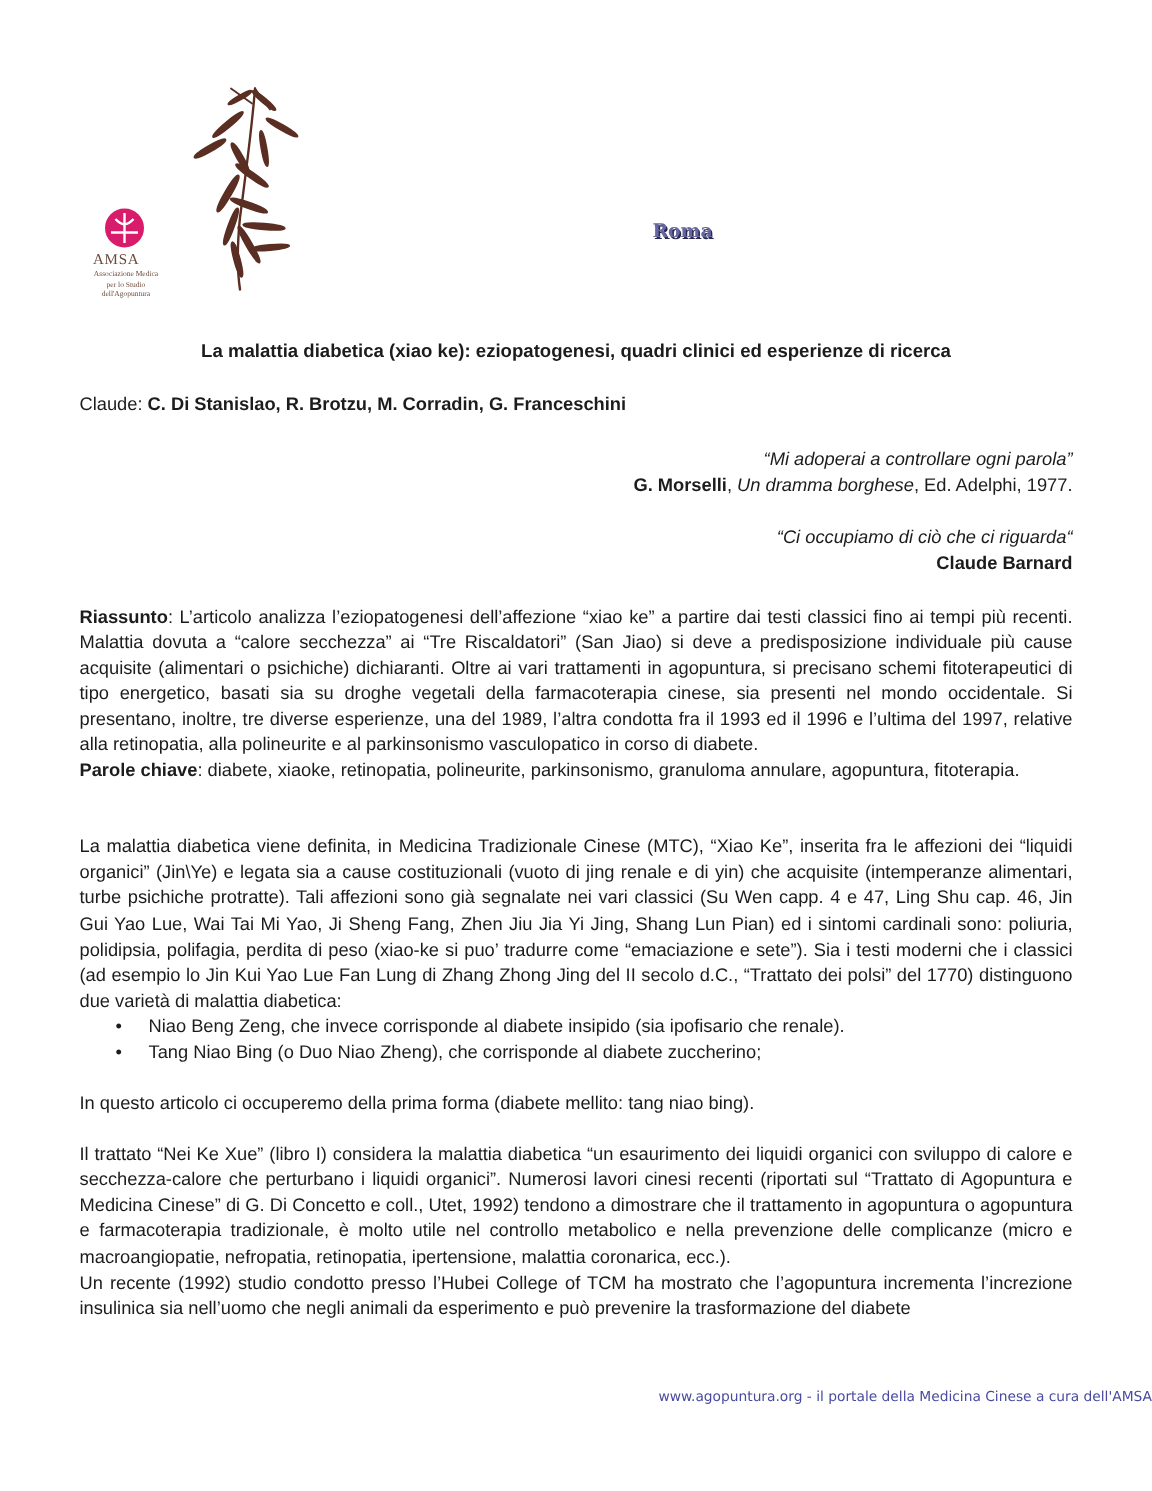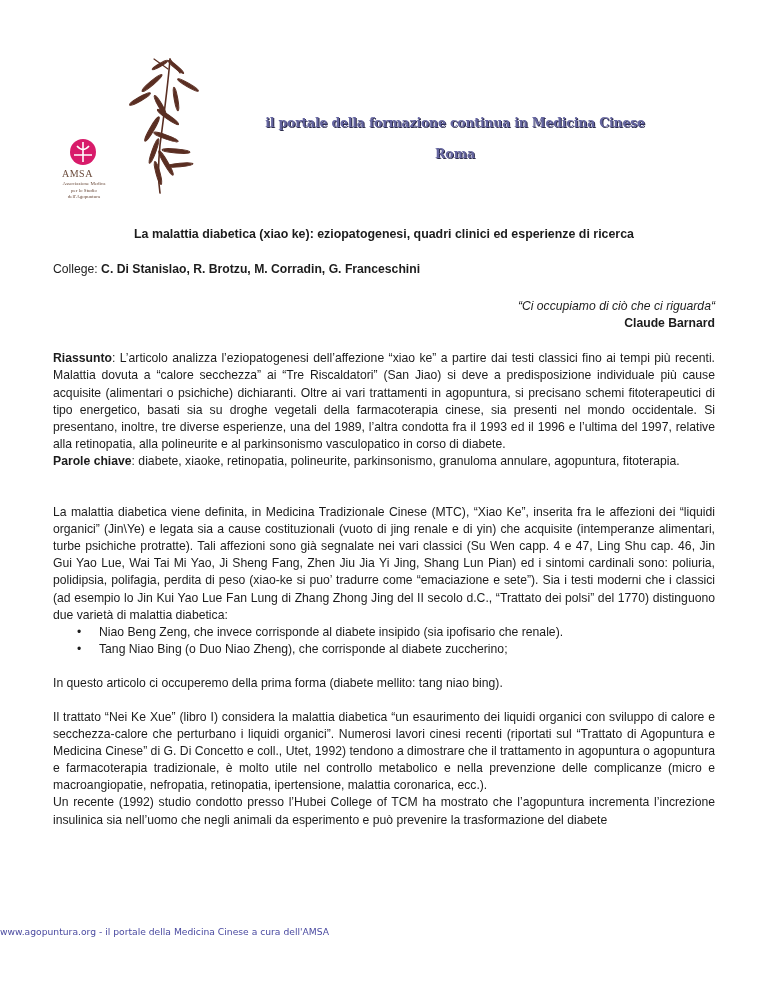--- a/index.html
+++ b/index.html
@@ -35,21 +35,21 @@
     .epigraph .quote { font-style: italic; display: block; }
     .justify { text-align: justify; }
     .block { margin: 0; }
     .gap-lg { height: 34px; }
     .gap-md { height: 17px; }
     .section-head { font-weight: bold; margin: 0; }
     .bullets { list-style: none; margin: 0; padding: 0 0 0 24px; }
     .bullets li { position: relative; padding-left: 22px; }
     .bullets li::before { content: "\2022"; position: absolute; left: 0; top: 0; }
 
-    .footer { position: absolute; left: 0; top: 926px; width: 768px; text-align: left;
+    .footer { position: absolute; left: 0; top: 926px; width: 768px; text-align: right;
               font-family: "DejaVu Sans", sans-serif; font-size: 9.2px; color: #4a4aa0; }
   </style>
 </head>
 <body>
 
 <div class="header">
   <div class="logo-wrap">
     <svg class="bamboo" viewBox="0 0 130 140">
       <g stroke="#5a2e22" stroke-linecap="round" fill="#5a2e22">
         <path d="M60 4 C58 30 54 60 50 90 C48 110 48 125 50 138" stroke-width="1.6" fill="none"></path>
@@ -77,29 +77,32 @@
       <path d="M15 5 L15 25 M6 18 L24 18" stroke="#fff" stroke-width="1.6"></path>
       <path d="M9 9 Q15 16 21 9" stroke="#fff" stroke-width="1.6" fill="none"></path>
     </svg>
     <div class="amsa-name">AMSA</div>
     <div class="amsa-sub">
       <div>Associazione Medica</div>
       <div>per lo Studio</div>
       <div>dell'Agopuntura</div>
     </div>
   </div>
-  <div class="site-subtitle">il portale della formazione continua in Medicina Cinese</div>
   <div class="site-city">Roma</div>
 </div>
 
 <div class="content">
   <p class="doc-title">La malattia diabetica (xiao ke): eziopatogenesi, quadri clinici ed esperienze di ricerca</p>
 
-  <p class="authors"><span>College: </span><b>C. Di Stanislao, R. Brotzu, M. Corradin, G. Franceschini</b></p>
+  <p class="authors"><span>Claude: </span><b>C. Di Stanislao, R. Brotzu, M. Corradin, G. Franceschini</b></p>
 
+  <div class="epigraph">
+    <span class="quote">“Mi adoperai a controllare ogni parola”</span>
+    <span><b>G. Morselli</b><span>, </span><i>Un dramma borghese</i><span>, Ed. Adelphi, 1977.</span></span>
+  </div>
 
   <div class="epigraph">
     <span class="quote">“Ci occupiamo di ciò che ci riguarda“</span>
     <b>Claude Barnard</b>
   </div>
 
   <p class="block justify"><b>Riassunto</b><span>: L’articolo analizza l’eziopatogenesi dell’affezione “xiao ke” a partire dai testi classici fino ai tempi più recenti. Malattia dovuta a “calore secchezza” ai “Tre Riscaldatori” (San Jiao) si deve a predisposizione individuale più cause acquisite (alimentari o psichiche) dichiaranti. Oltre ai vari trattamenti in agopuntura, si precisano schemi fitoterapeutici di tipo energetico, basati sia su droghe vegetali della farmacoterapia cinese, sia presenti nel mondo occidentale. Si presentano, inoltre, tre diverse esperienze, una del 1989, l’altra condotta fra il 1993 ed il 1996 e l’ultima del 1997, relative alla retinopatia, alla polineurite e al parkinsonismo vasculopatico in corso di diabete.</span></p>
   <p class="block"><b>Parole chiave</b><span>: diabete, xiaoke, retinopatia, polineurite, parkinsonismo, granuloma annulare, agopuntura, fitoterapia.</span></p>
 
   <div class="gap-lg"></div>

